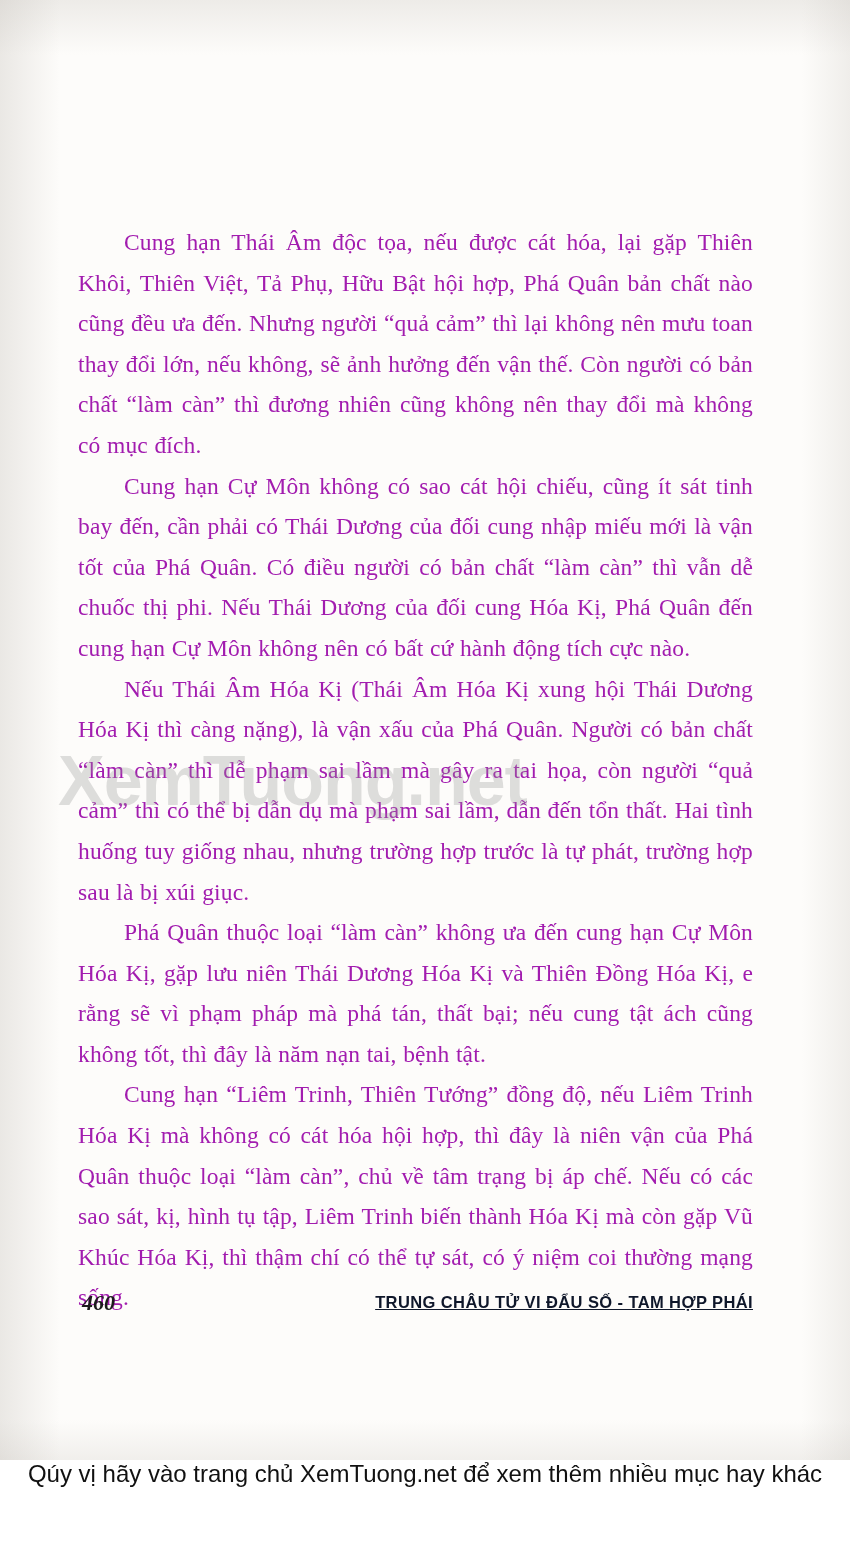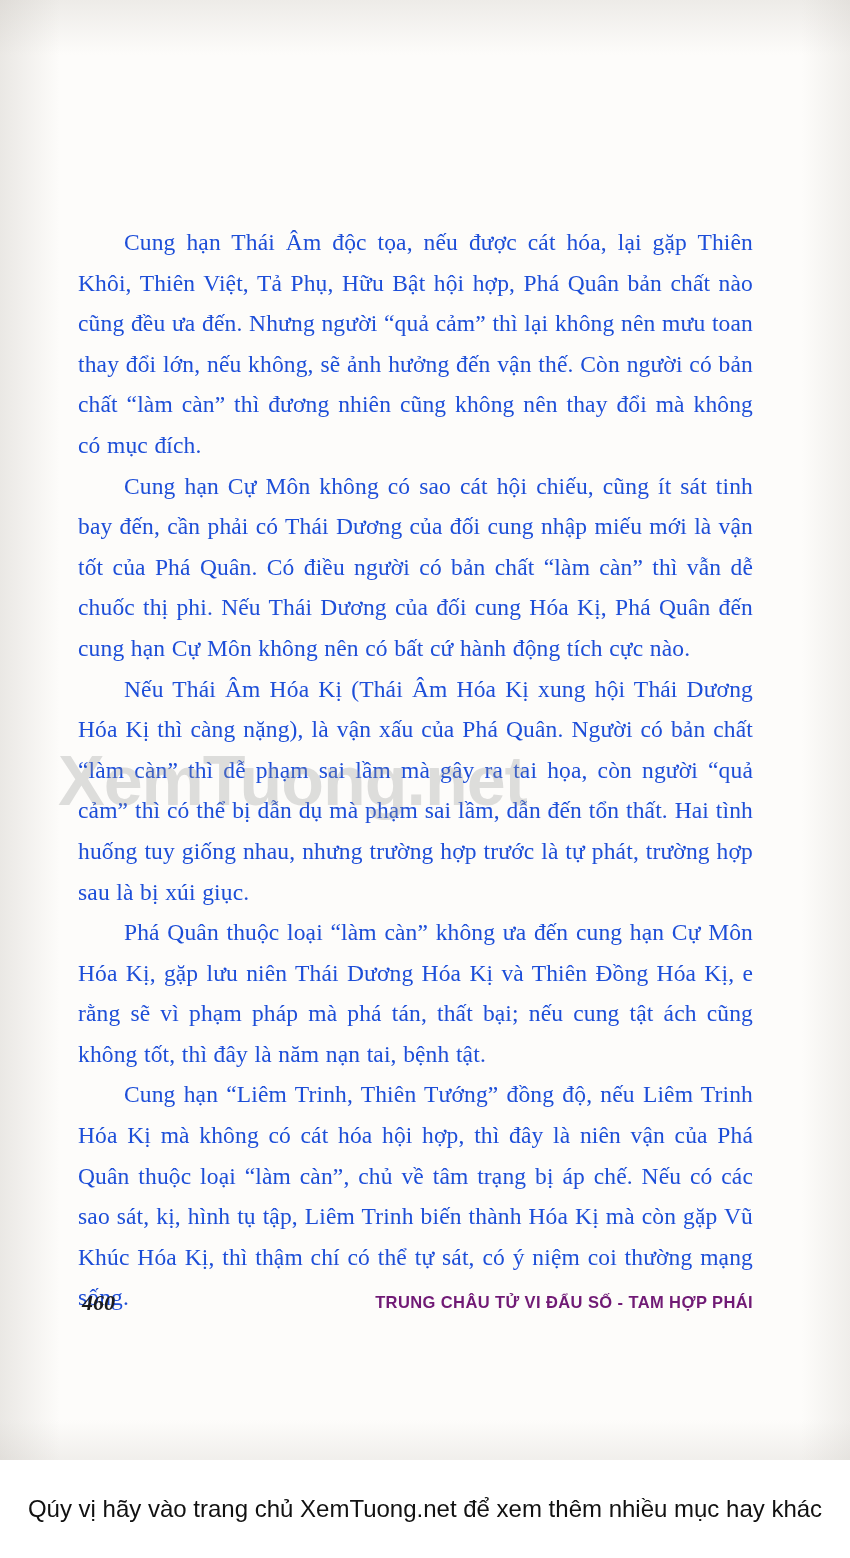--- a/index.html
+++ b/index.html
@@ -43,21 +43,21 @@
     position: absolute;
     left: 78px;
     top: 222px;
     width: 675px;
   }
 
   p.para {
     margin: 0;
     font-size: 23.5px;
     line-height: 40.6px;
-    color: #1d4ed8;
+    color: #a21caf;
     text-align: justify;
     text-indent: 46px;
     letter-spacing: 0.15px;
     word-spacing: 0.5px;
   }
 
   
   #watermark {
     position: absolute;
     left: 58px;
@@ -92,33 +92,33 @@
     color: #1b1b1b;
   }
   #running-title {
     position: absolute;
     right: 0;
     top: 3px;
     font-family: "Liberation Sans", sans-serif;
     font-size: 16.5px;
     font-weight: 700;
     letter-spacing: 0.4px;
-    color: #701a75;
+    color: #0f172a;
+    text-decoration: underline;
   }
 
   
   #promo-bar {
     position: absolute;
     left: 0;
     top: 1460px;
     width: 850px;
     height: 98px;
     background: #ffffff;
     display: flex;
-    align-items: center;
     justify-content: center;
   }
   #promo-text {
     font-family: "Liberation Sans", sans-serif;
     font-size: 24px;
     color: #111111;
     white-space: nowrap;
   }
 </style>
 </head>

